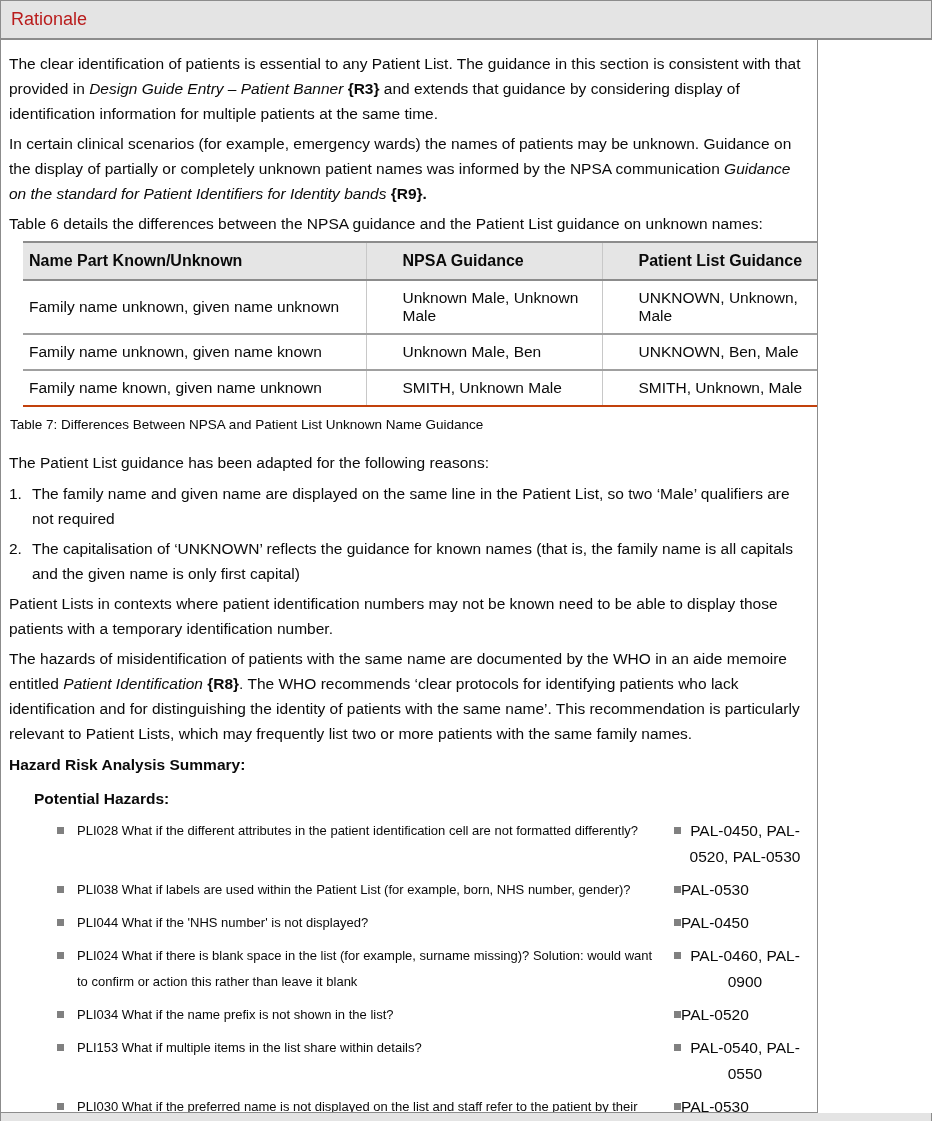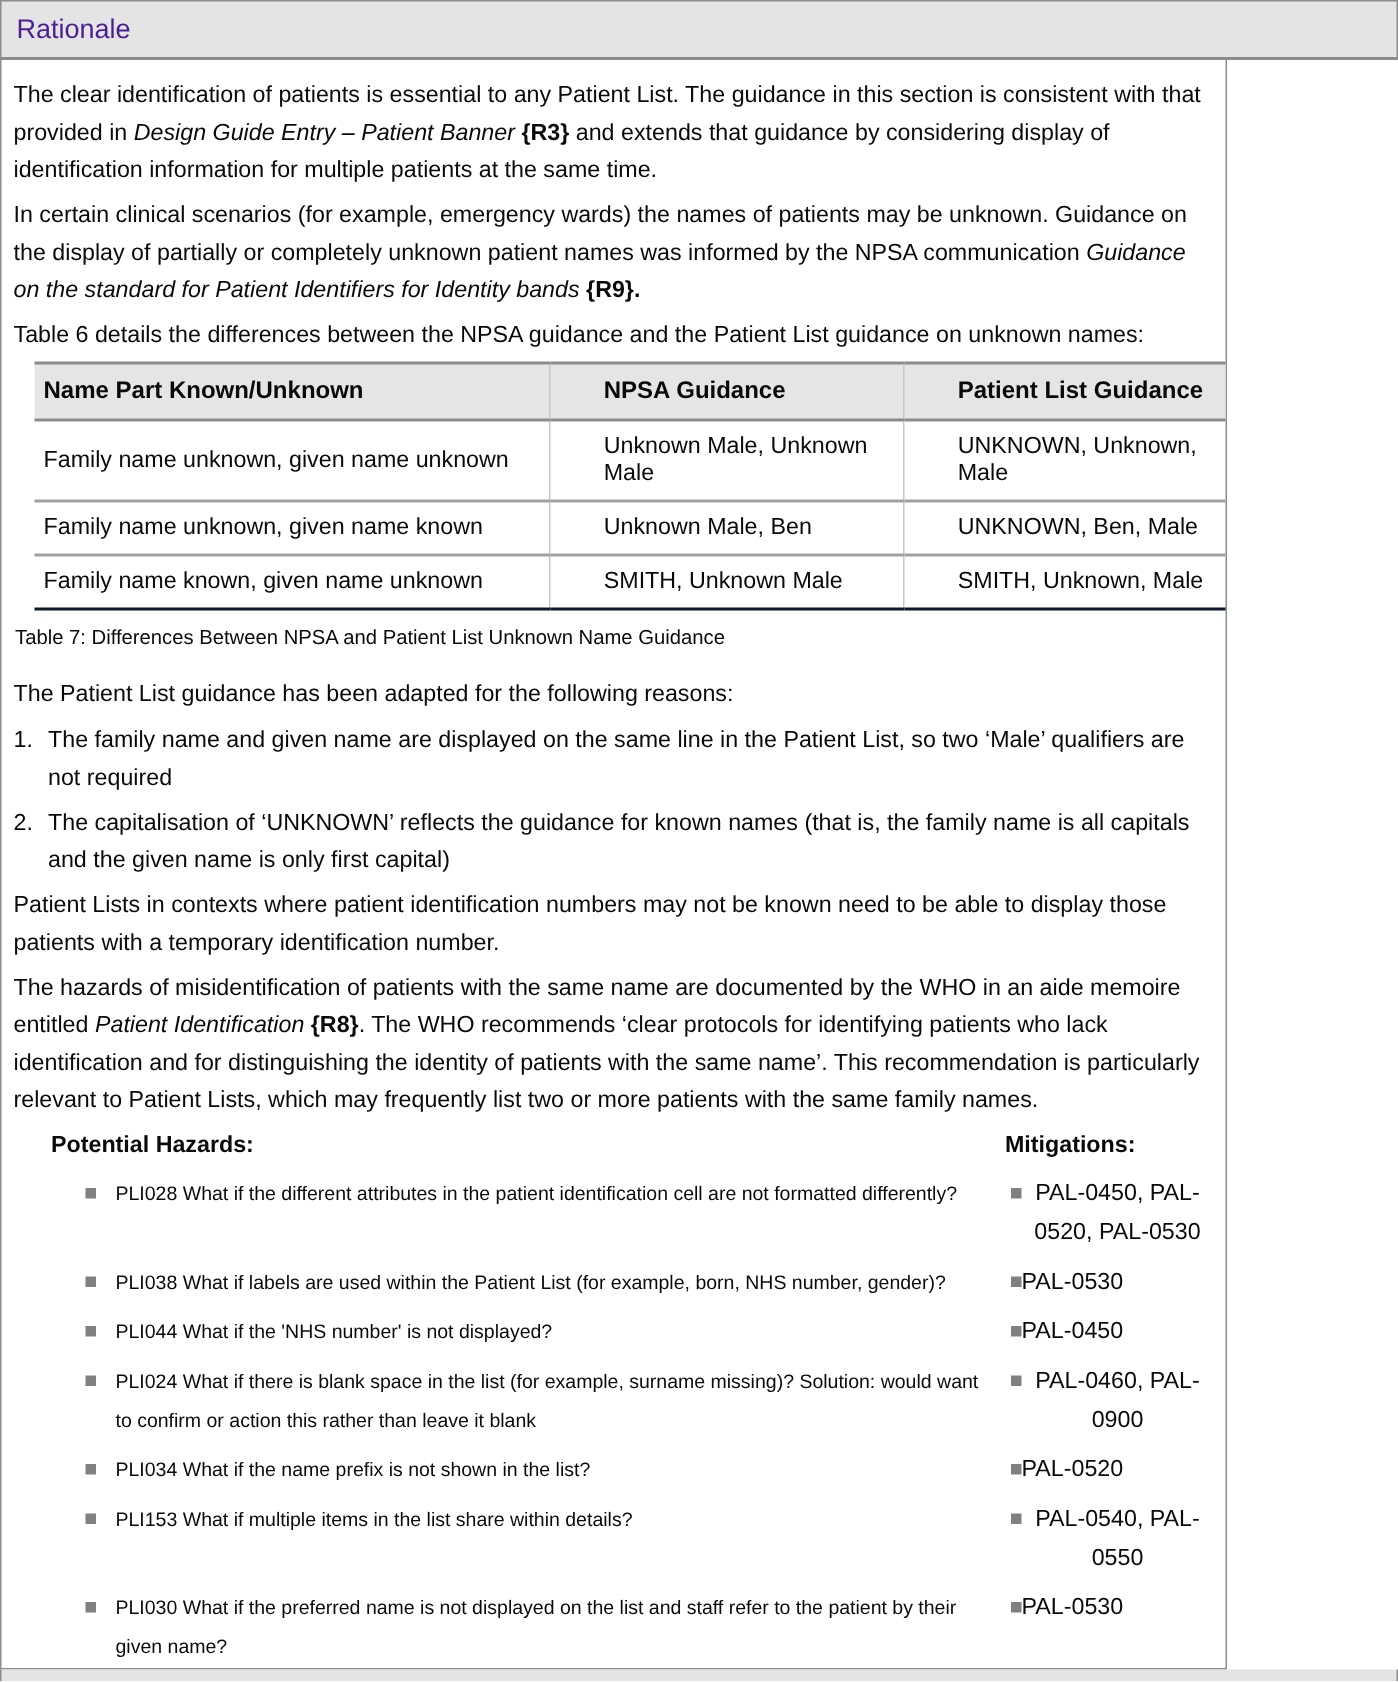--- a/index.html
+++ b/index.html
@@ -13,21 +13,21 @@
   }
   .doc-header{
     position:absolute;top:0;left:0;width:932px;height:40px;
     box-sizing:border-box;
     background:#e4e4e4;
     border:1px solid #8c8c8c;
     border-bottom:2px solid #8c8c8c;
     display:flex;align-items:center;
     padding-left:10px;
   }
-  .doc-title{font-size:18px;color:#4c1d95;}
+  .doc-title{font-size:18px;color:#b91c1c;}
   .doc-body{
     position:absolute;top:40px;left:0;width:818px;bottom:8px;
     box-sizing:border-box;
     background:#ffffff;
     border-left:1px solid #8c8c8c;
     border-right:1px solid #8c8c8c;
     border-bottom:1px solid #8c8c8c;
     padding:11px 8px 0 8px;
     overflow:hidden;
   }
@@ -54,21 +54,21 @@
     font-weight:bold;
     padding:9px 6px;
     border-top:2px solid #8c8c8c;
     border-bottom:2px solid #8c8c8c;
   }
   table.t7 td{
     font-size:15.5px;
     padding:8px 6px;
     border-bottom:2px solid #a0a0a0;
   }
-  table.t7 tr:last-child td{border-bottom:2px solid #0f172a;}
+  table.t7 tr:last-child td{border-bottom:2px solid #c2410c;}
   table.t7 th + th, table.t7 td + td{border-left:1px solid #c8c8c8;padding-left:36px;}
   .col1{width:343px;} .col2{width:236px;} .col3{width:221px;}
   .caption{
     font-size:13.5px;line-height:17px;
     margin:9px 0 17px 1px;
   }
   .lead{margin:0 0 6px 0;font-size:15.5px;line-height:25px;}
   ol.num-list{list-style:none;margin:0 0 4px 0;padding:0;}
   ol.num-list li{
     display:flex;
@@ -167,25 +167,25 @@
           <span class="num">2.</span>
           <span class="li-text">The capitalisation of ‘UNKNOWN’ reflects the guidance for known names (that is, the family name is all capitals and the given name is only first capital)</span>
         </li>
       </ol>
 
     <div id="middle-paragraphs">
         <p class="para"><span>Patient Lists in contexts where patient identification numbers may not be known need to be able to display those patients with a temporary identification number.</span></p>
         <p class="para"><span>The hazards of misidentification of patients with the same name are documented by the WHO in an aide memoire entitled </span><span class="it">Patient Identification</span><span> </span><span class="bd">{R8}</span><span>. The WHO recommends ‘clear protocols for identifying patients who lack identification and for distinguishing the identity of patients with the same name’. This recommendation is particularly relevant to Patient Lists, which may frequently list two or more patients with the same family names.</span></p>
       </div>
 
+    <p class="hrs-heading">Hazard Risk Analysis Summary:</p>
 
     <div class="hr-section">
       <div class="hr-labels">
         <div class="hr-label">Potential Hazards:</div>
-        <div class="hr-label">Mitigations:</div>
       </div>
       <div id="hr-items">
           <div class="hr-item">
             <div class="hazard-cell">
               <span class="sq-bullet"></span>
               <span class="hazard-text">PLI028 What if the different attributes in the patient identification cell are not formatted differently?</span>
             </div>
             <div class="mitigation-cell">
               <span class="sq-bullet"></span>
               <span class="mitigation-text">PAL-0450, PAL-0520, PAL-0530</span>

